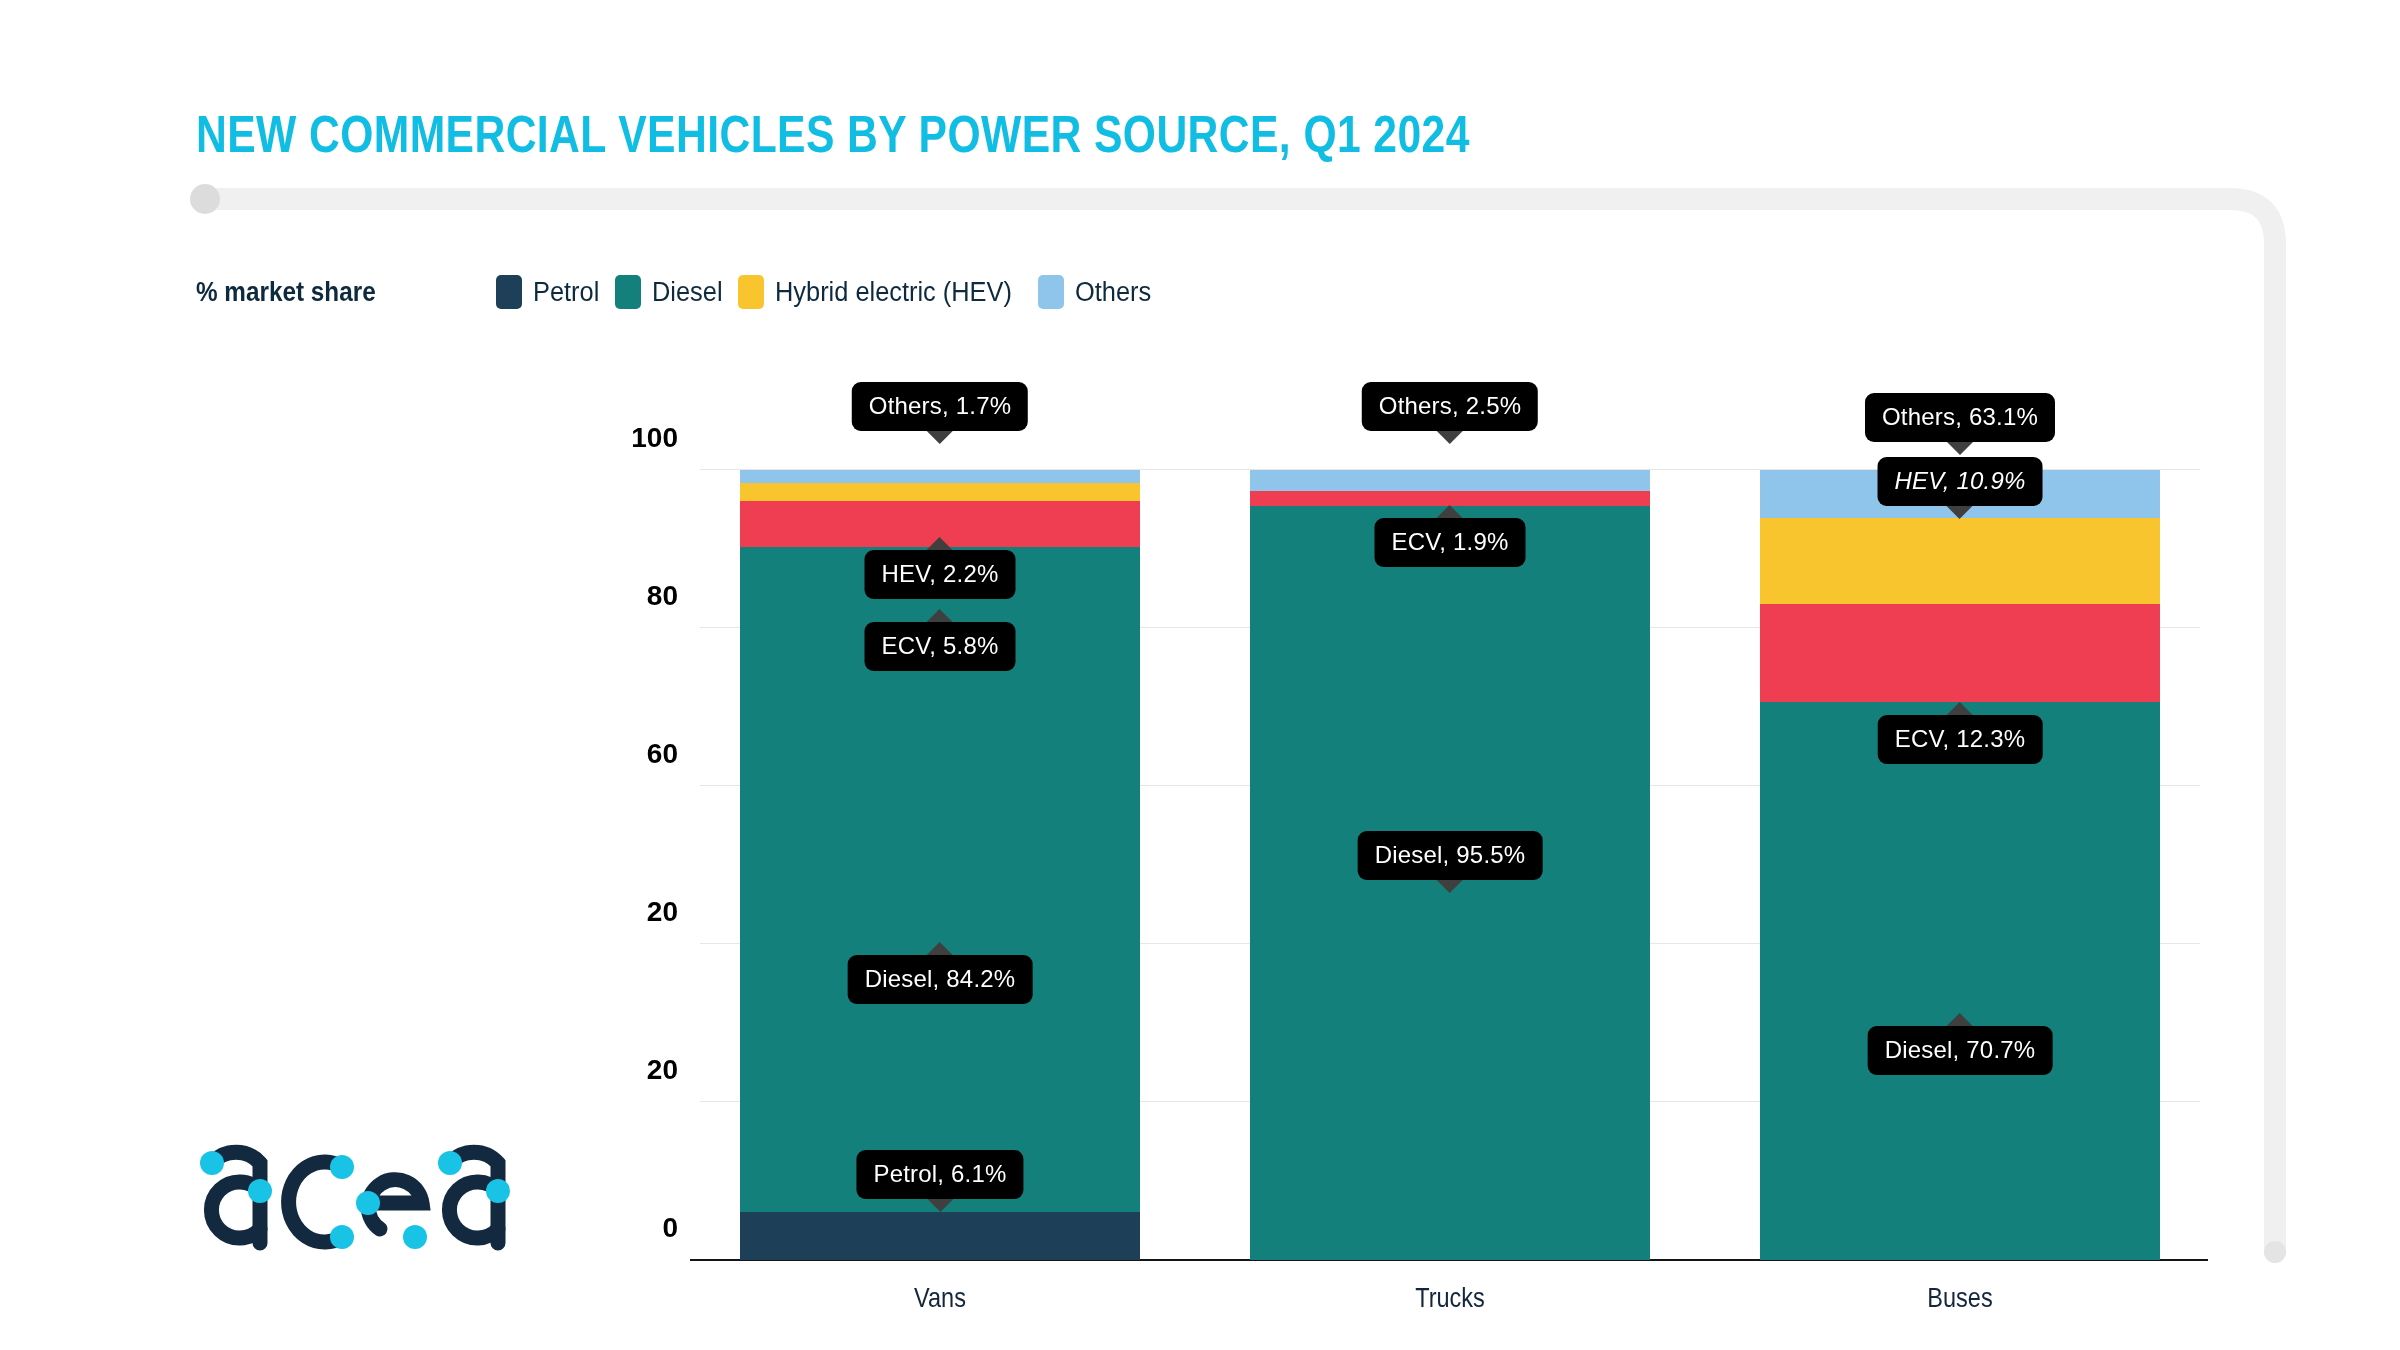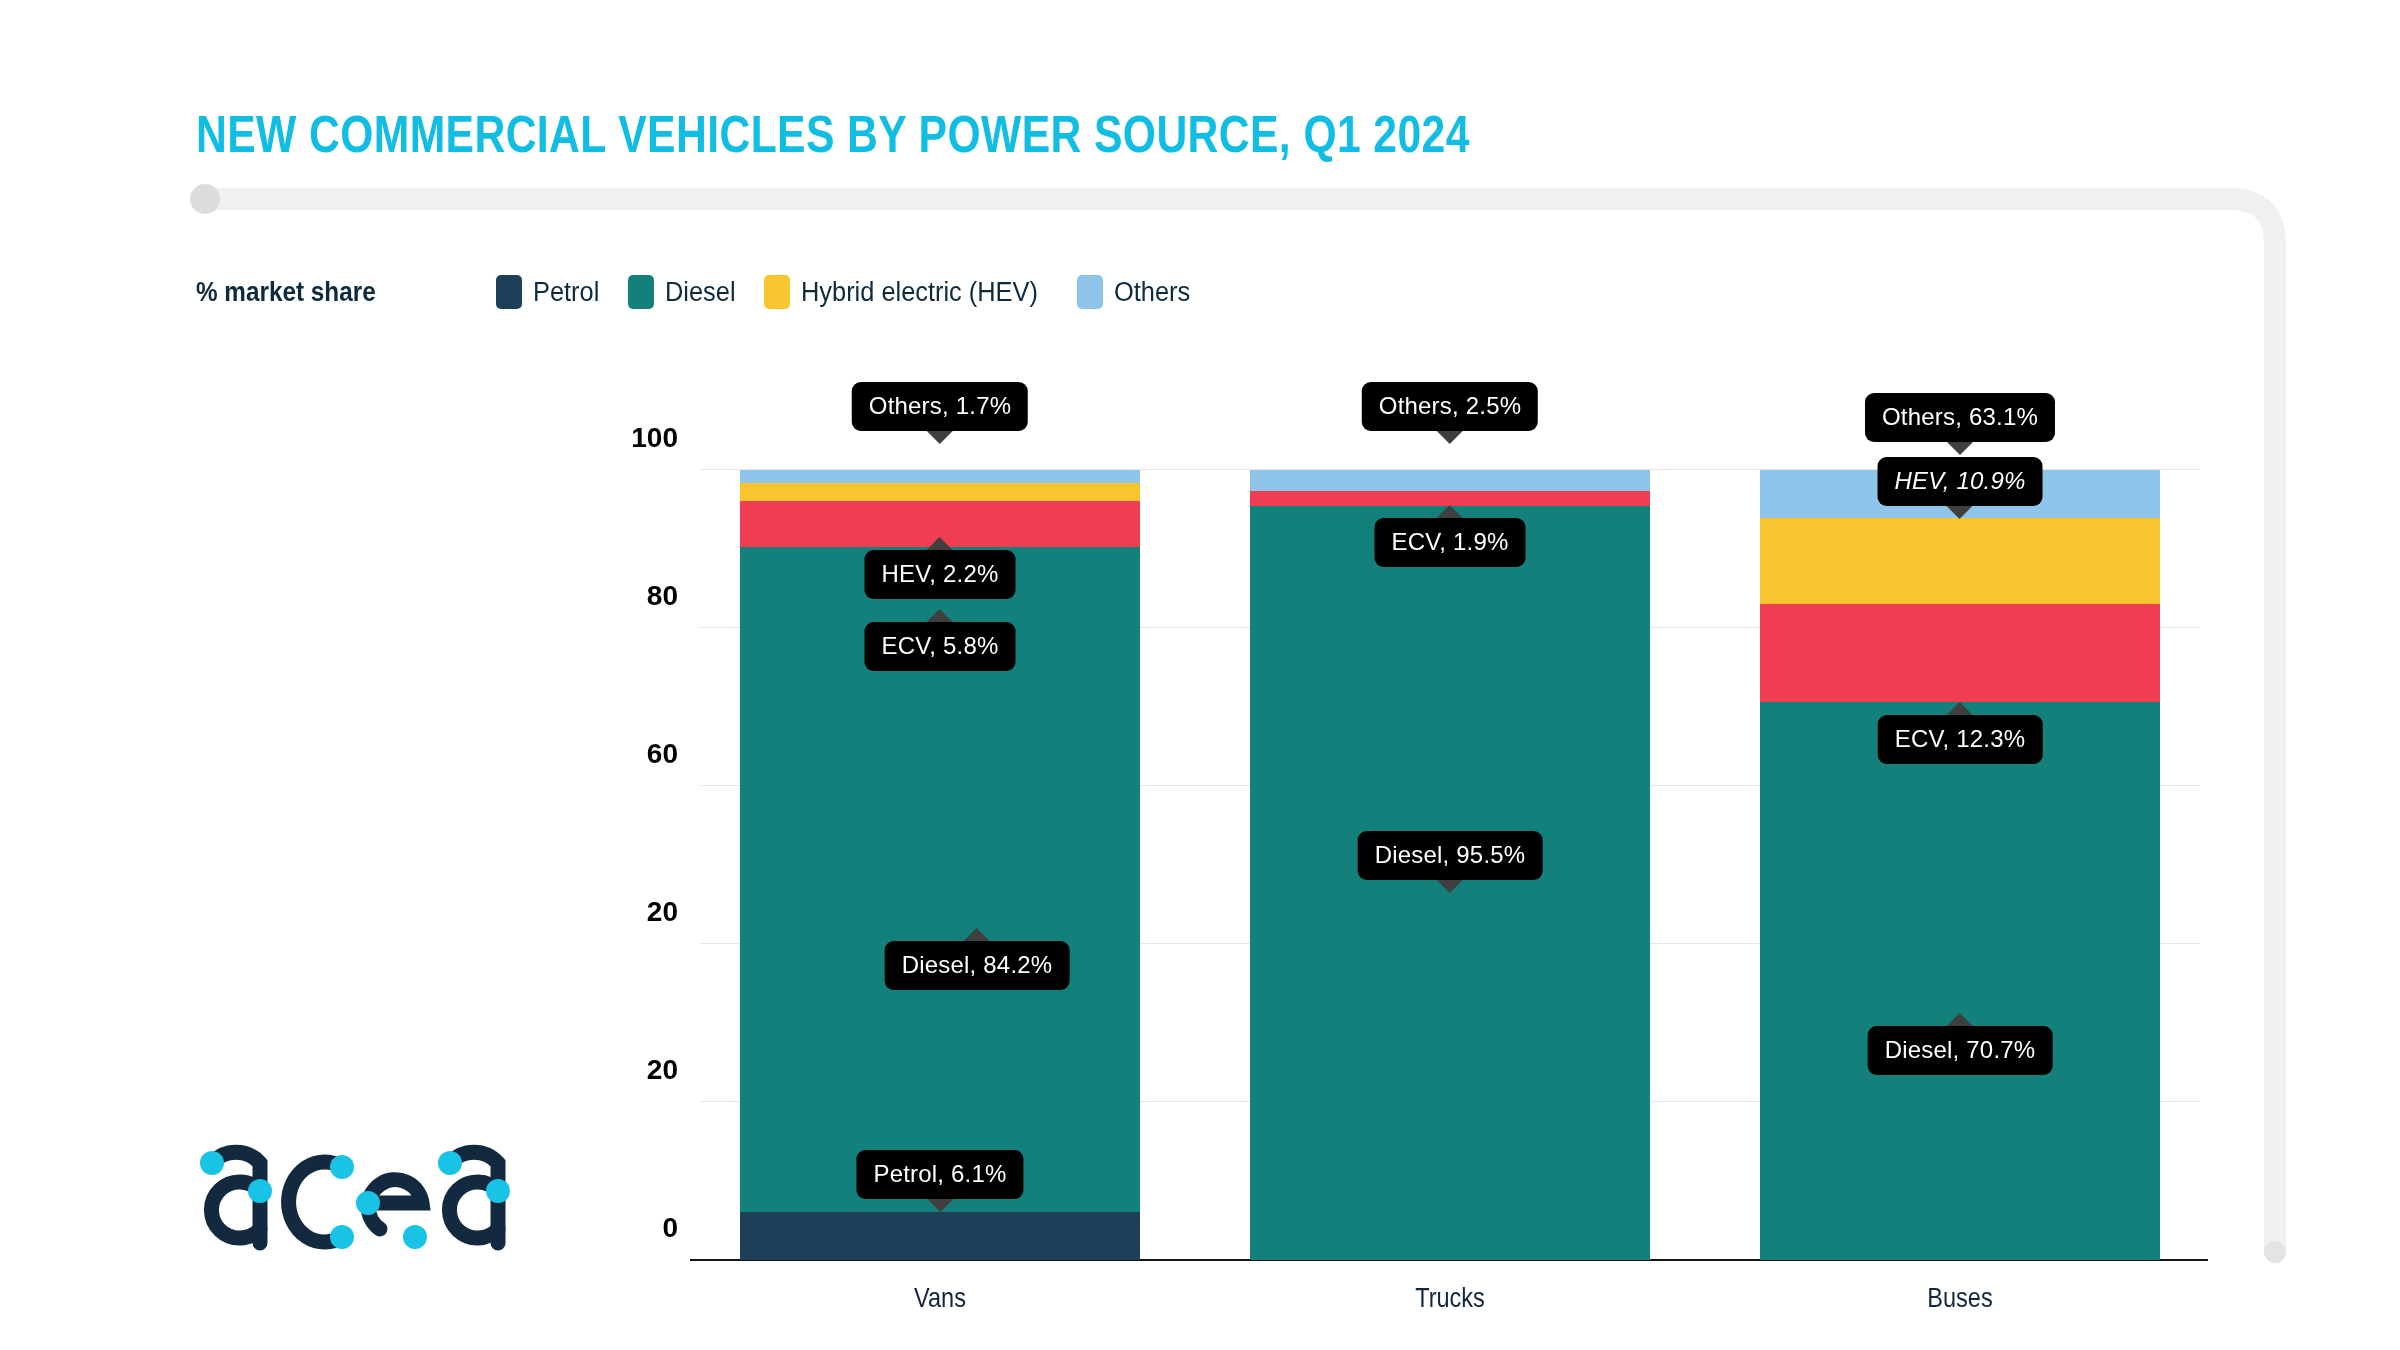--- a/index.html
+++ b/index.html
@@ -42,21 +42,21 @@
   #axis-unit-label {
     font-size: 27px;
     font-weight: 700;
     color: #0E2A3F;
     transform: scaleX(0.9);
     transform-origin: left center;
     white-space: nowrap;
     width: 300px;
     flex: 0 0 300px;
   }
-  #legend-items { display: flex; align-items: center; gap: 24px; }
+  #legend-items { display: flex; align-items: center; gap: 11px; }
   .legend-item { display: flex; align-items: center; gap: 11px; }
   .legend-swatch { width: 26px; height: 34px; border-radius: 5px; flex: 0 0 26px; }
   .legend-label {
     font-size: 27px;
     color: #0E2A3F;
     white-space: nowrap;
     transform: scaleX(0.94);
     transform-origin: left center;
   }
 
@@ -233,21 +233,21 @@
       <div class="bar-seg" style="bottom:558.5px; height:97.2px; background:#EF3E52"></div>
       <div class="bar-seg" style="bottom:655.7px; height:86.1px; background:#F9C52F"></div>
       <div class="bar-seg" style="bottom:741.8px; height:48.2px; background:#8FC5EA"></div>
     </div>
     <div class="xtick-label">Buses</div>
   </div>
 
   <div class="tip arrow-down" style="left:240px; bottom:829px;">Others, 1.7%</div>
   <div class="tip arrow-up" style="left:240px; top:80px;">HEV, 2.2%</div>
   <div class="tip arrow-up" style="left:240px; top:152px;">ECV, 5.8%</div>
-  <div class="tip arrow-up" style="left:240px; top:471px;margin-left:37px;">Diesel, 84.2%</div>
+  <div class="tip arrow-up" style="left:240px; top:485px;">Diesel, 84.2%</div>
   <div class="tip arrow-down" style="left:240px; bottom:61px;">Petrol, 6.1%</div>
 
   <div class="tip arrow-down" style="left:750px; bottom:829px;">Others, 2.5%</div>
   <div class="tip arrow-up" style="left:750px; top:48px;">ECV, 1.9%</div>
   <div class="tip arrow-down" style="left:750px; bottom:380px;">Diesel, 95.5%</div>
 
   <div class="tip arrow-down" style="left:1260px; bottom:818px;">Others, 63.1%</div>
   <div class="tip arrow-down" style="left:1260px; bottom:754px;font-style:italic;">HEV, 10.9%</div>
   <div class="tip arrow-up" style="left:1260px; top:245px;">ECV, 12.3%</div>
   <div class="tip arrow-up" style="left:1260px; top:556px;">Diesel, 70.7%</div>

